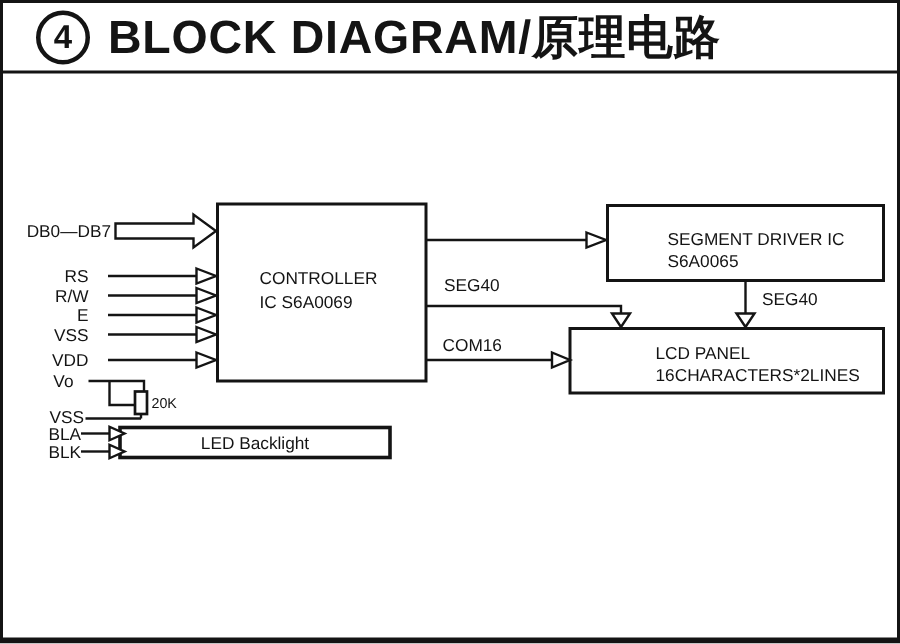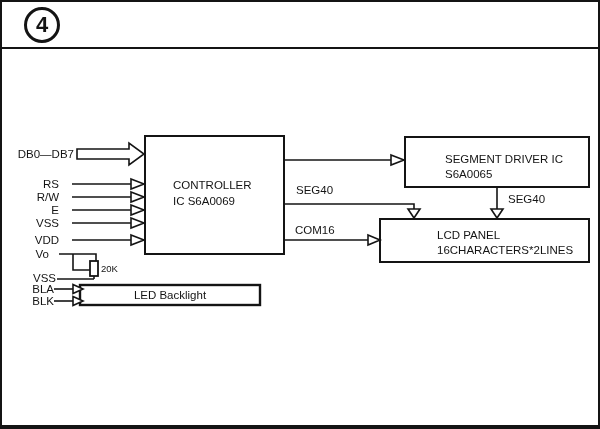--- a/index.html
+++ b/index.html
@@ -30,20 +30,21 @@
   .hollow{fill:#ffffff;stroke:#141414;stroke-width:1.6;stroke-linejoin:miter;}
   .res{fill:#ffffff;stroke:#141414;stroke-width:1.8;}
 </style>
 </head>
 <body>
 
 <div id="page">
 
   <div id="titlebar">
     <span class="circle-num">4</span>
+    <span class="title-text">BLOCK DIAGRAM/原理电路</span>
   </div>
 
   <svg id="diagram" width="600" height="429" viewBox="0 0 600 429">
 
     <g>
       <rect class="box" x="143" y="134" width="139" height="118"></rect>
       <text x="171" y="187">CONTROLLER</text>
       <text x="171" y="203">IC S6A0069</text>
     </g>
 

